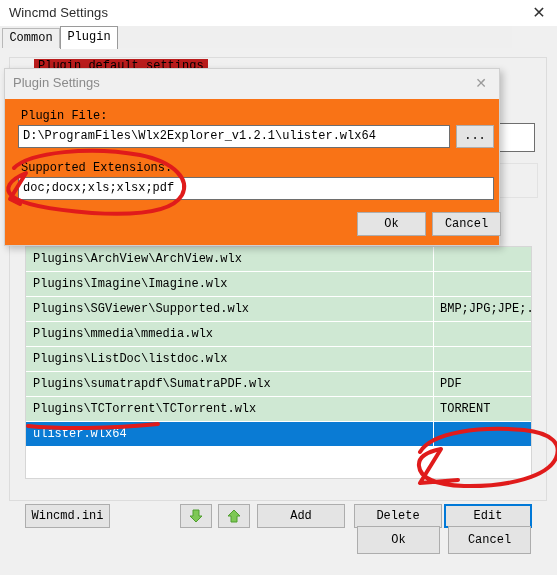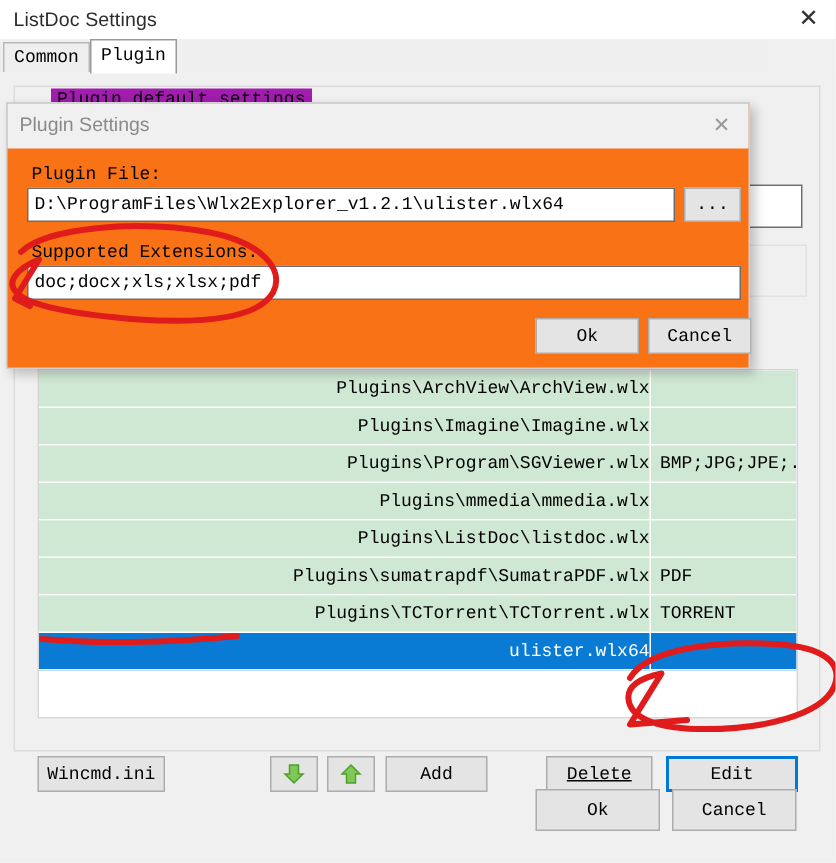--- a/index.html
+++ b/index.html
@@ -46,21 +46,21 @@
   .content{
     position:absolute;left:0;top:48px;width:557px;height:527px;background:#f0f0f0;
   }
 
   
   .groupbox{
     position:absolute;left:9px;top:9px;width:538px;height:444px;
     border:1px solid #dcdcdc;background:transparent;box-sizing:border-box;
   }
   .group-legend{
-    position:absolute;left:24px;top:1px;padding:0 4px;background:#a21caf;
+    position:absolute;left:24px;top:1px;padding:0 4px;background:#b91c1c;
     font-size:12px;color:#000;
   }
 
   
   .bg-input{
     position:absolute;border:1px solid #6e6e6e;background:#fff;box-sizing:border-box;
   }
   .bg-frame{
     position:absolute;border:1px solid #e2e2e2;background:transparent;box-sizing:border-box;
   }
@@ -71,21 +71,21 @@
     background:#fff;border:1px solid #d6d6d6;box-sizing:border-box;overflow:hidden;
   }
   .trow{
     position:relative;height:25px;background:#cfe8d3;
     border-bottom:1px solid #ffffff;box-sizing:border-box;
   }
   .trow.sel{background:#0a7bd4;}
   .trow .c1{
     position:absolute;left:0px;top:0;width:407px;height:25px;
     line-height:25px;padding-left:7px;box-sizing:border-box;
-    font-size:12px;color:#000;white-space:nowrap;overflow:hidden;text-align:right;
+    font-size:12px;color:#000;white-space:nowrap;overflow:hidden;
   }
   .trow .c2{
     position:absolute;left:407px;top:0;width:99px;height:25px;
     line-height:25px;padding-left:6px;box-sizing:border-box;
     border-left:1px solid #ffffff;
     font-size:12px;color:#000;white-space:nowrap;overflow:hidden;
   }
   .trow.sel .c1,.trow.sel .c2{color:#ffffff;}
   .table-pad{height:14px;background:#ffffff;}
 
@@ -140,21 +140,21 @@
   
   .annot{position:absolute;left:0;top:0;width:557px;height:575px;
     pointer-events:none;z-index:60;}
 </style>
 </head>
 <body>
 
 <div id="root">
 
   <div class="win-title">
-    <span class="txt">ListDoc Settings</span>
+    <span class="txt">Wincmd Settings</span>
     <span class="win-close">✕</span>
   </div>
 
   <div class="tabstrip">
     <div class="tab" style="left:2px;width:58px;">Common</div>
     <div class="tab sel" style="left:60px;width:58px;">Plugin</div>
   </div>
 
   <div class="content">
 
@@ -169,21 +169,21 @@
 
       <div class="trow">
         <span class="c1">Plugins\ArchView\ArchView.wlx</span>
         <span class="c2"></span>
       </div>
       <div class="trow">
         <span class="c1">Plugins\Imagine\Imagine.wlx</span>
         <span class="c2"></span>
       </div>
       <div class="trow">
-        <span class="c1">Plugins\Program\SGViewer.wlx</span>
+        <span class="c1">Plugins\SGViewer\Supported.wlx</span>
         <span class="c2">BMP;JPG;JPE;...</span>
       </div>
       <div class="trow">
         <span class="c1">Plugins\mmedia\mmedia.wlx</span>
         <span class="c2"></span>
       </div>
       <div class="trow">
         <span class="c1">Plugins\ListDoc\listdoc.wlx</span>
         <span class="c2"></span>
       </div>
@@ -209,23 +209,23 @@
         <polygon points="5,2 11,2 11,8 14,8 8,14 2,8 5,8" fill="#7ec855" stroke="#4f9e2e" stroke-width="1"></polygon>
       </svg>
     </div>
 
     <div class="btn arrow" style="left:218px;top:456px;width:32px;height:24px;">
       <svg class="arrow-glyph" width="16" height="16" viewBox="0 0 16 16">
         <polygon points="8,2 14,8 11,8 11,14 5,14 5,8 2,8" fill="#7ec855" stroke="#4f9e2e" stroke-width="1"></polygon>
       </svg>
     </div>
 
-    <div class="btn" style="left:257px;top:456px;width:68px;height:24px;line-height:22px;">Add</div>
-
-    <div class="btn" style="left:364px;top:456px;width:71px;height:24px;line-height:22px;text-decoration:underline;">Delete</div>
+    <div class="btn" style="left:257px;top:456px;width:88px;height:24px;line-height:22px;">Add</div>
+
+    <div class="btn" style="left:354px;top:456px;width:88px;height:24px;line-height:22px;">Delete</div>
 
     <div class="btn focus" style="left:444px;top:456px;width:88px;height:24px;line-height:20px;">Edit</div>
 
     <div class="mainbtn" style="left:357px;top:478px;width:83px;height:28px;line-height:26px;">Ok</div>
     <div class="mainbtn" style="left:448px;top:478px;width:83px;height:28px;line-height:26px;">Cancel</div>
   </div>
 
   <div class="dialog">
     <div class="dlg-title">
       <span class="txt">Plugin Settings</span>

